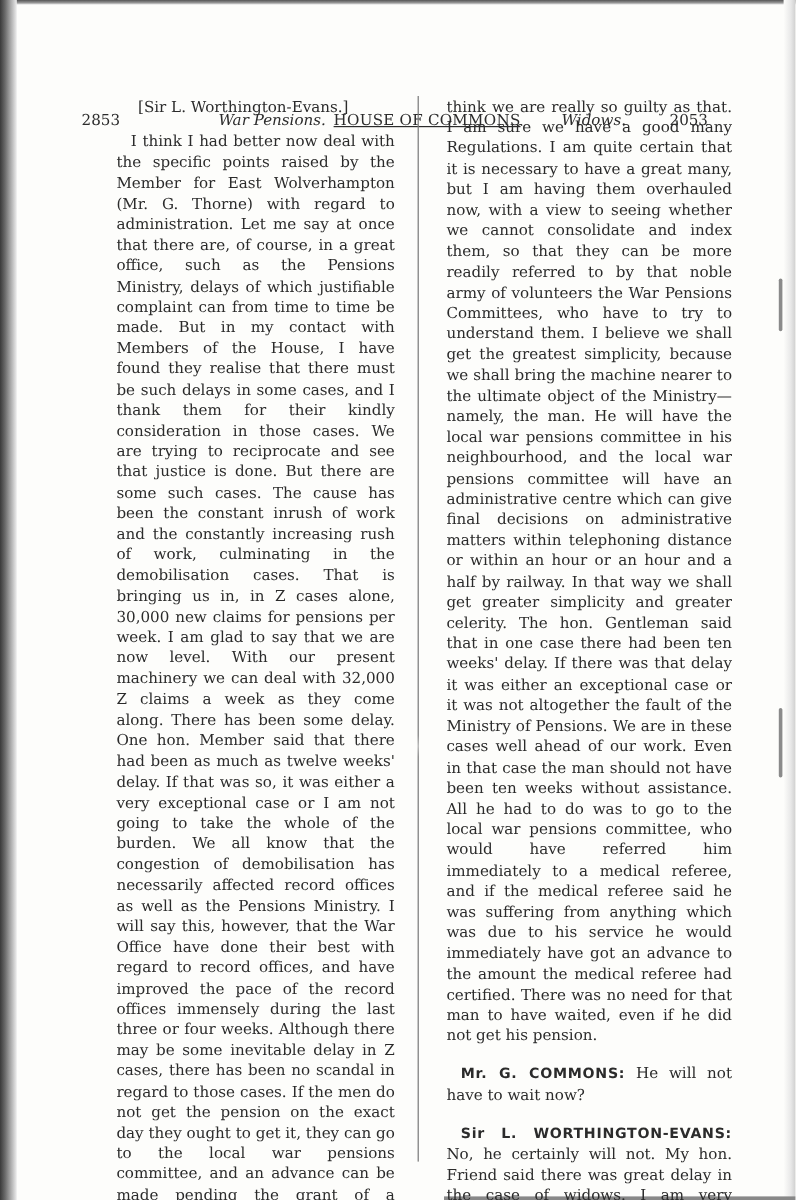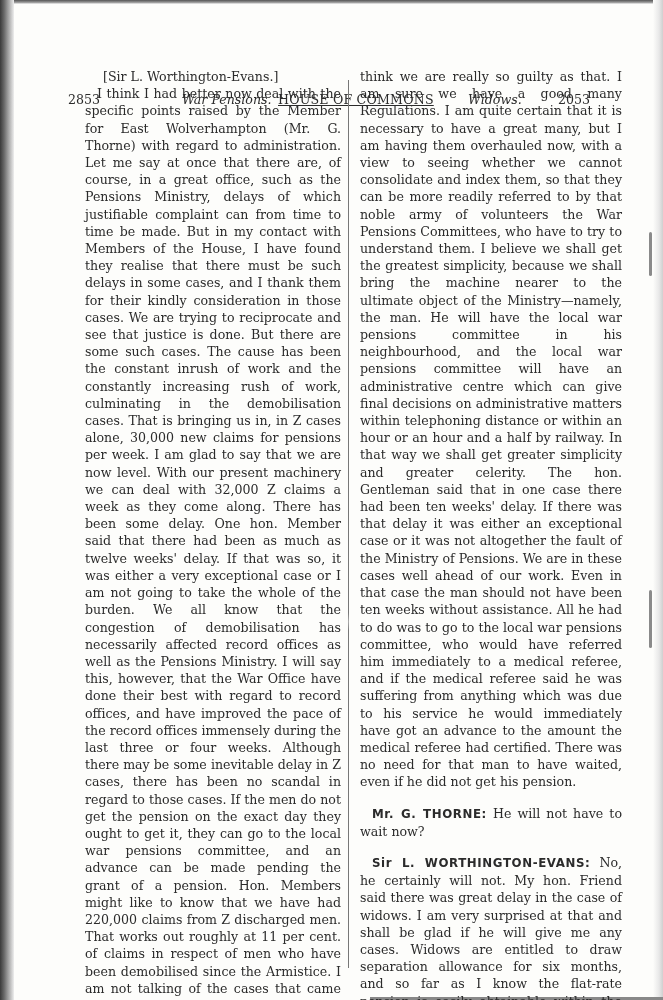--- a/index.html
+++ b/index.html
@@ -37,21 +37,21 @@
   .rh-topic { left: 114px; font-style: italic; text-align: right; }
   .rh-house { left: 210px; letter-spacing: 0.2px; text-decoration: underline; }
   .rh-motion { left: 400px; font-style: italic; }
   .rh-right-page { right: 0; }
   .col {
     position: absolute; top: 68px; width: 256px;
     font-size: 12.6px; line-height: 17.2px;
   }
   .col-left { left: 85px; }
   .col-right { left: 360px; width: 262px; }
-  .col p { margin: 0; text-align: justify; text-indent: 12px; hyphens: none; }
+  .col p { margin: 12px; text-align: justify; text-indent: 12px; hyphens: none; }
   .col p.cont { text-indent: 0; }
   .col p.speaker-gap { margin-top: 14px; }
   .attribution { text-indent: 18px !important; }
   .speaker { font-family: "DejaVu Sans", "Liberation Sans", sans-serif; font-weight: bold; font-size: 11.8px; letter-spacing: 0.6px; }
   .col-rule {
     position: absolute; left: 348px; top: 80px; width: 1px; height: 888px;
     background: linear-gradient(to bottom, #777 0%, #777 60%, #aaa 61%, #777 62%, #777 100%);
   }
 </style>
 </head>
@@ -75,15 +75,15 @@
 <div class="col col-left">
   <p class="attribution">[Sir L. Worthington-Evans.]</p>
   <p>I think I had better now deal with the specific points raised by the Member for East Wolverhampton (Mr. G. Thorne) with regard to administration. Let me say at once that there are, of course, in a great office, such as the Pensions Ministry, delays of which justifiable complaint can from time to time be made. But in my contact with Members of the House, I have found they realise that there must be such delays in some cases, and I thank them for their kindly consideration in those cases. We are trying to reciprocate and see that justice is done. But there are some such cases. The cause has been the constant inrush of work and the constantly increasing rush of work, culminating in the demobilisation cases. That is bringing us in, in Z cases alone, 30,000 new claims for pensions per week. I am glad to say that we are now level. With our present machinery we can deal with 32,000 Z claims a week as they come along. There has been some delay. One hon. Member said that there had been as much as twelve weeks' delay. If that was so, it was either a very exceptional case or I am not going to take the whole of the burden. We all know that the congestion of demobilisation has necessarily affected record offices as well as the Pensions Ministry. I will say this, however, that the War Office have done their best with regard to record offices, and have improved the pace of the record offices immensely during the last three or four weeks. Although there may be some inevitable delay in Z cases, there has been no scandal in regard to those cases. If the men do not get the pension on the exact day they ought to get it, they can go to the local war pensions committee, and an advance can be made pending the grant of a pension. Hon. Members might like to know that we have had 220,000 claims from Z discharged men. That works out roughly at 11 per cent. of claims in respect of men who have been demobilised since the Armistice. I am not talking of the cases that came from hospital, but of cases that came through dispersal centres—that is, men who were demobilised after the Armistice.</p>
 
 </div>
 
 <div class="col-rule"></div>
 
 <div class="col col-right">
   <p class="cont">think we are really so guilty as that. I am sure we have a good many Regulations. I am quite certain that it is necessary to have a great many, but I am having them overhauled now, with a view to seeing whether we cannot consolidate and index them, so that they can be more readily referred to by that noble army of volunteers the War Pensions Committees, who have to try to understand them. I believe we shall get the greatest simplicity, because we shall bring the machine nearer to the ultimate object of the Ministry—namely, the man. He will have the local war pensions committee in his neighbourhood, and the local war pensions committee will have an administrative centre which can give final decisions on administrative matters within telephoning distance or within an hour or an hour and a half by railway. In that way we shall get greater simplicity and greater celerity. The hon. Gentleman said that in one case there had been ten weeks' delay. If there was that delay it was either an exceptional case or it was not altogether the fault of the Ministry of Pensions. We are in these cases well ahead of our work. Even in that case the man should not have been ten weeks without assistance. All he had to do was to go to the local war pensions committee, who would have referred him immediately to a medical referee, and if the medical referee said he was suffering from anything which was due to his service he would immediately have got an advance to the amount the medical referee had certified. There was no need for that man to have waited, even if he did not get his pension.</p>
-  <p class="speaker-gap"><span class="speaker">Mr. G. THORNE:</span> <span>He will not have to wait now?</span></p>
+  <p class="speaker-gap"><span class="speaker">Mr. G. COMMONS:</span> <span>He will not have to wait now?</span></p>
   <p class="speaker-gap"><span class="speaker">Sir L. WORTHINGTON-EVANS:</span> <span>No, he certainly will not. My hon. Friend said there was great delay in the case of widows. I am very surprised at that and shall be glad if he will give me any cases. Widows are entitled to draw separation allowance for six months, and so far as I know the flat-rate pension is easily obtainable within the six months. If she has applied for the alternative pension it may be delayed longer, because that depends when it started. It might be that evidence had to come from India or evidence of pre-war income had to come from South America, and you will always get cases of that sort which are prolonged. There has been some delay with widows' pensions, but that is well in hand. On entitlement</span></p>
 </div>
 
 </body></html>

